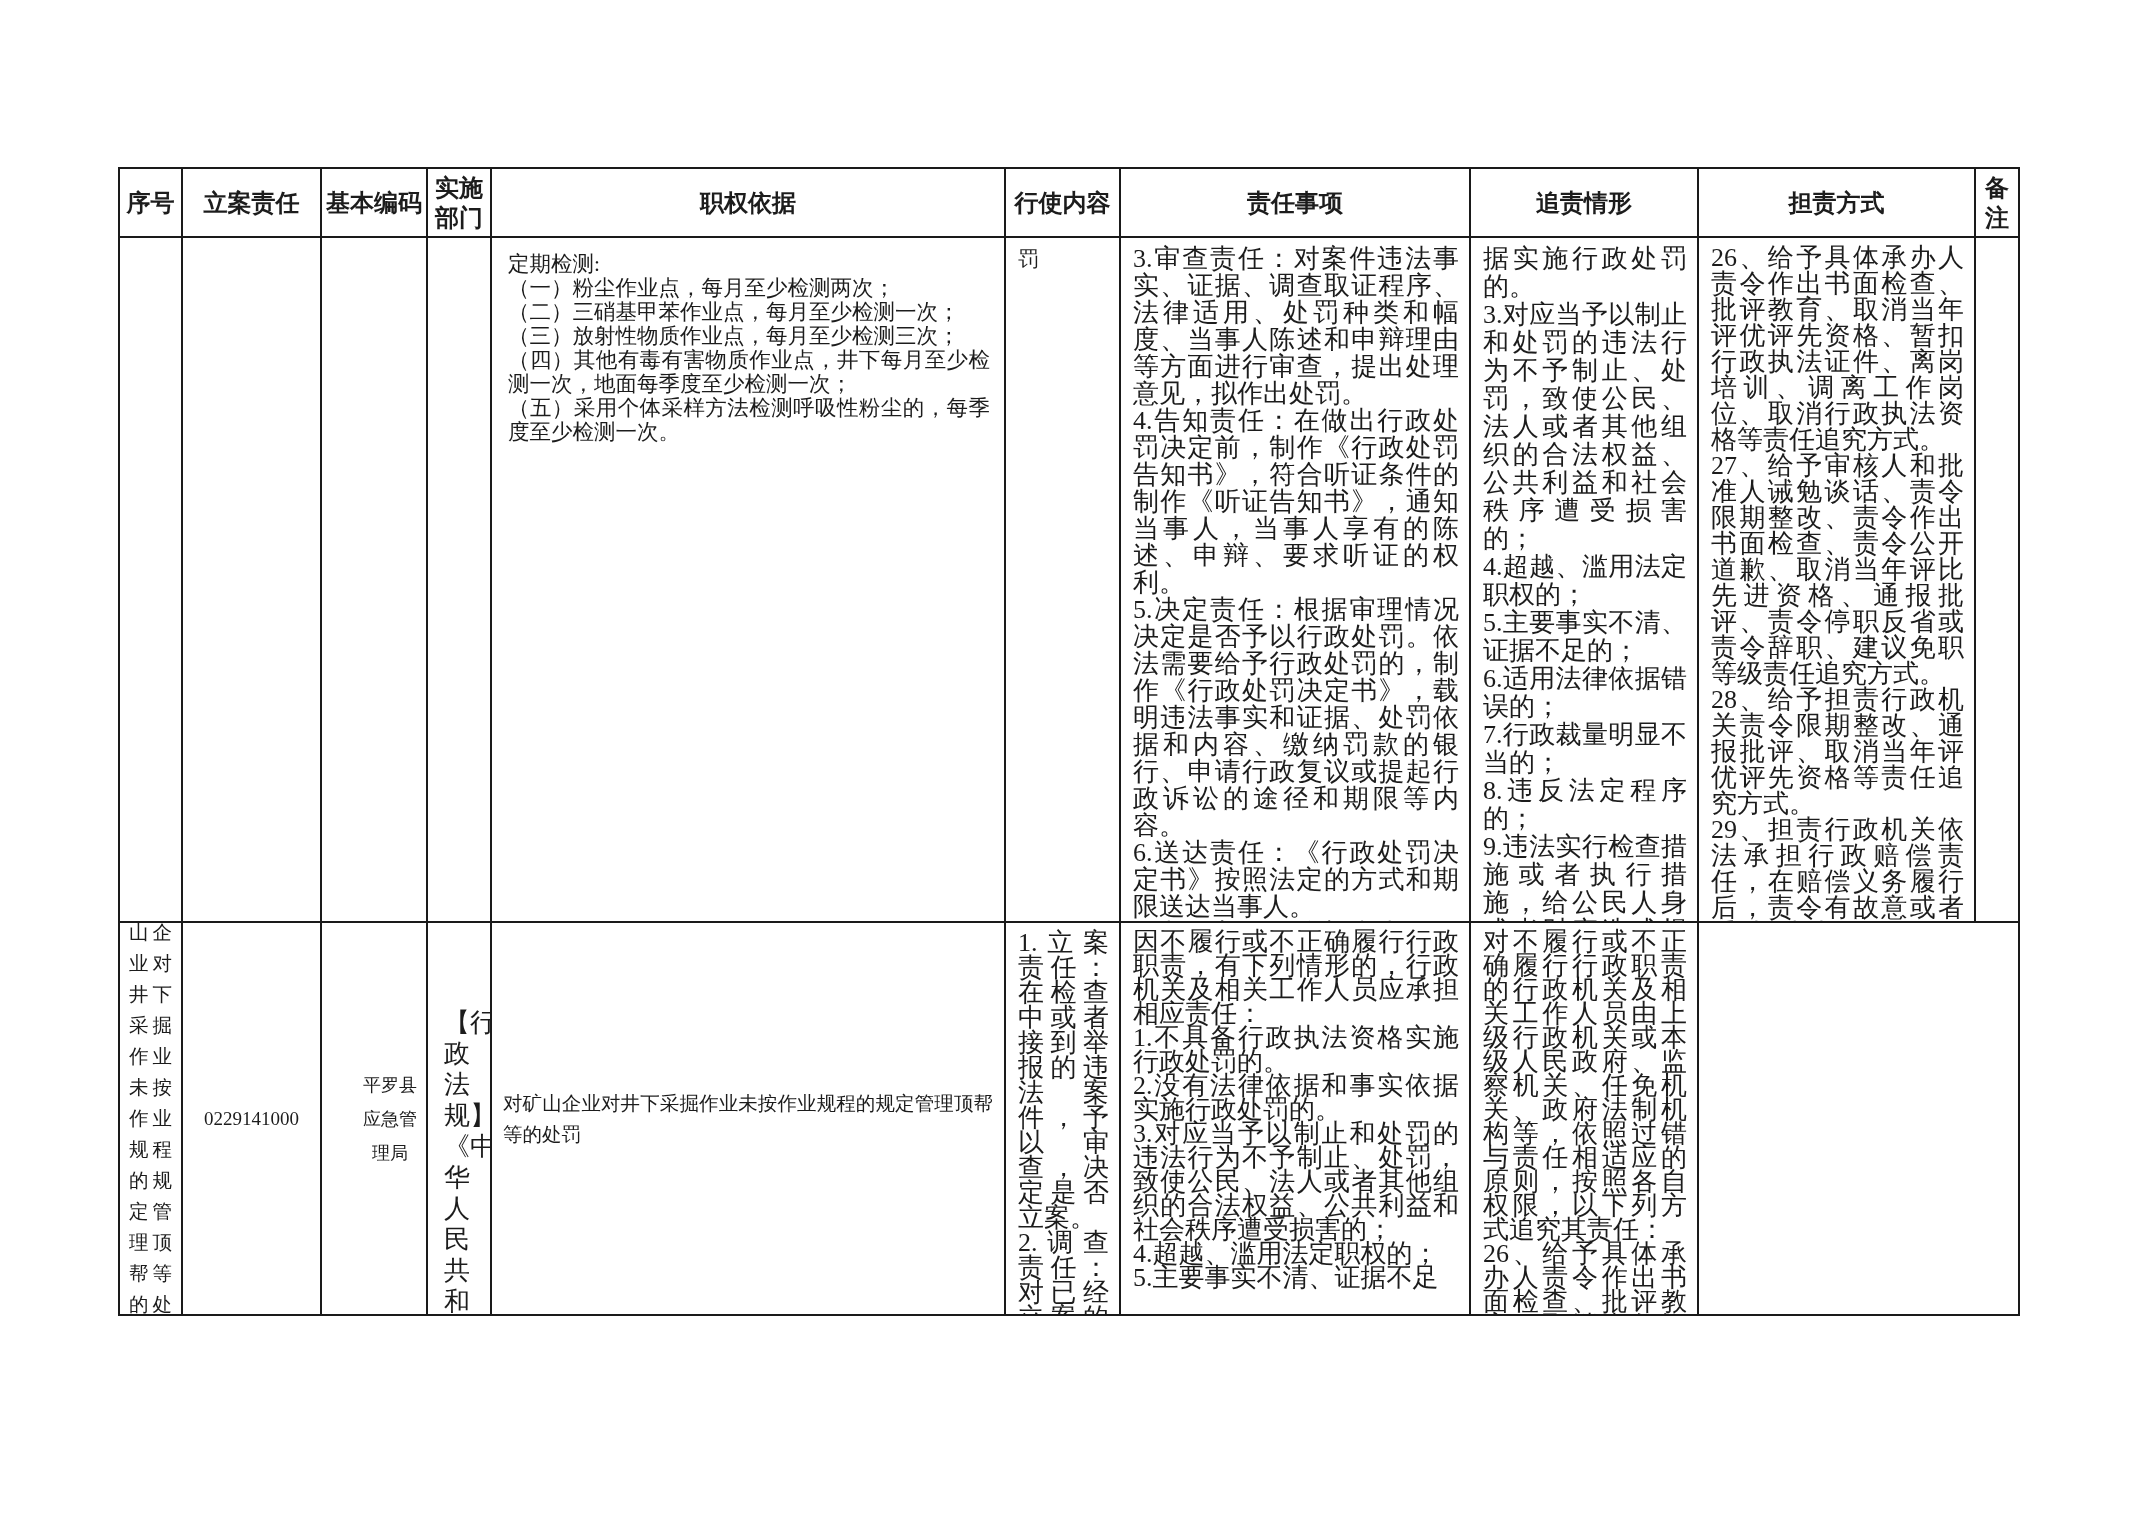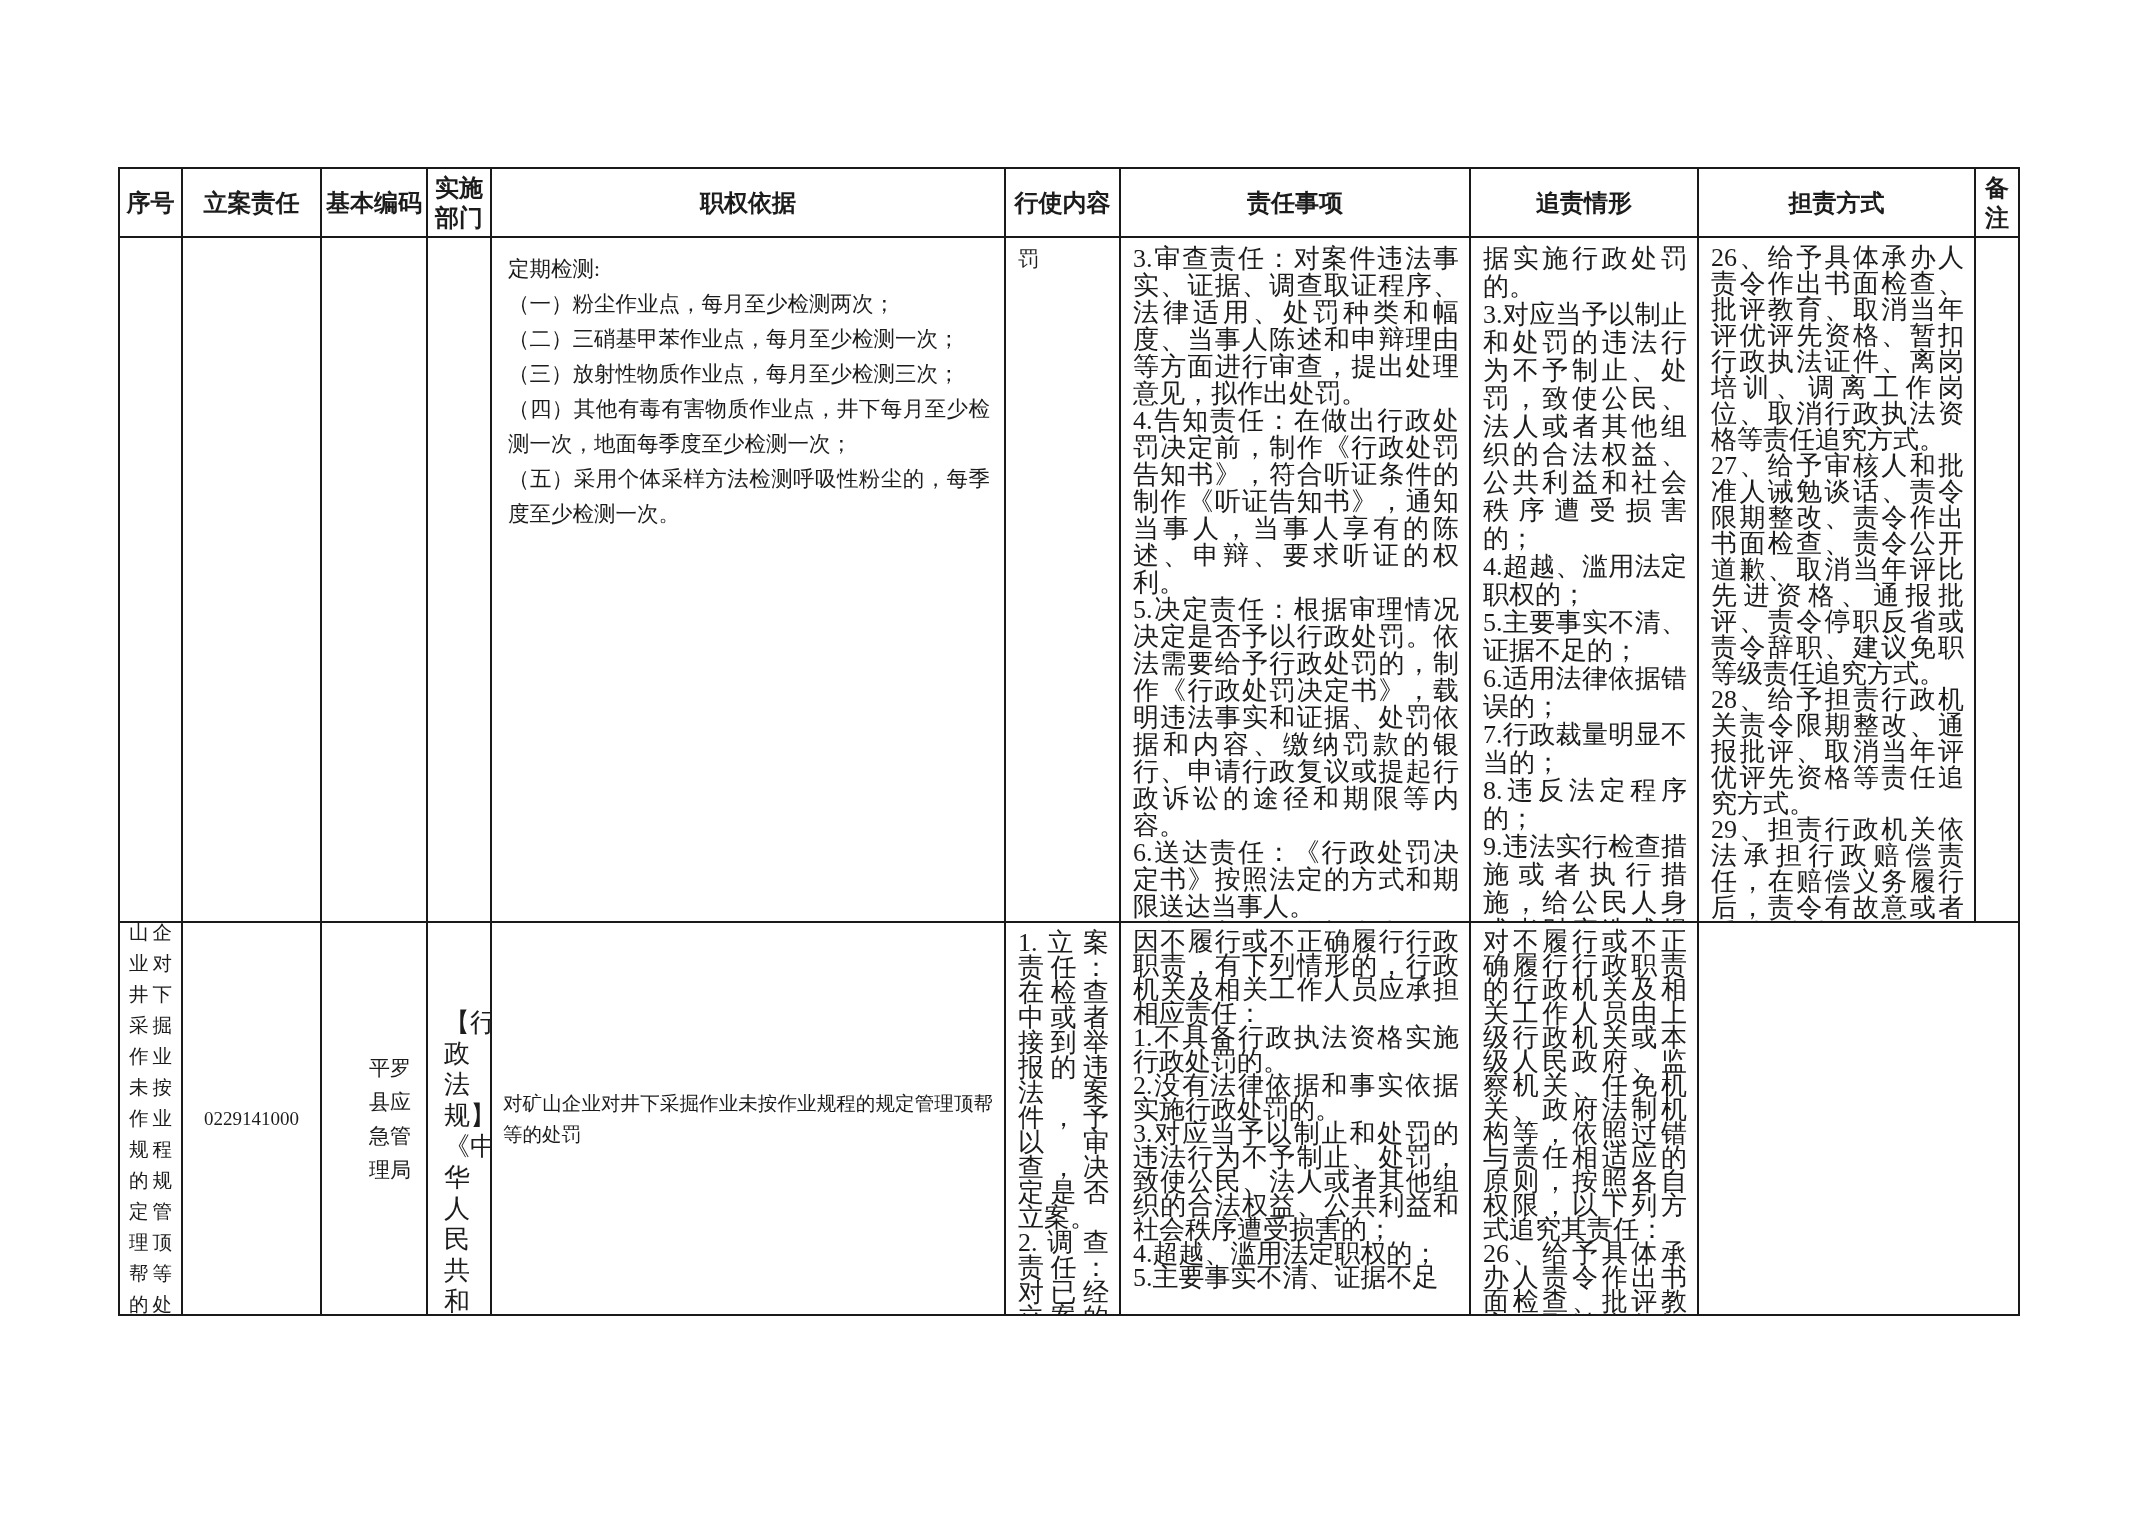--- a/index.html
+++ b/index.html
@@ -34,28 +34,28 @@
     font-weight:bold;font-size:24px;line-height:30px;
     text-align:center;padding:0 2px;
   }
   .txt{white-space:pre-line;text-align:justify;}
   .dense{font-size:26px;padding:7px 10px 0 12px;}
   .lh27{line-height:27px;}
   .lh28{line-height:28px;}
   .lh26{line-height:26px;}
   .lh25{line-height:25px;}
   .lh24{line-height:24px;}
-  .c-basis1{font-size:21.5px;line-height:35px;padding:14px 14px 0 16px;}
+  .c-basis1{font-size:21.5px;line-height:24px;padding:14px 14px 0 16px;}
   .c-basis2{font-size:26px;line-height:31px;padding:84px 12px 0 16px;}
   .c-exercise1{font-size:21px;line-height:27px;padding:8px 8px 0 12px;white-space:pre-line;}
   .c-exercise2{display:flex;align-items:center;font-size:19.5px;line-height:31px;padding:0 11px;text-align:justify;}
   .c-name2{display:flex;align-items:center;font-size:19.5px;line-height:31px;padding:0 9px;text-align:justify;}
   .c-serial2{display:flex;align-items:center;justify-content:center;font-size:21px;letter-spacing:0.55em;text-indent:0.55em;}
   .c-code2{display:flex;align-items:center;justify-content:center;font-size:19px;letter-spacing:0;}
-  .c-dept2{display:flex;align-items:center;justify-content:center;font-size:21px;line-height:34px;text-align:center;padding:0 6px;margin-left:32px;}
+  .c-dept2{display:flex;align-items:center;justify-content:center;font-size:18px;line-height:34px;text-align:center;padding:0 6px;margin-left:32px;}
 </style>
 </head>
 <body>
 
 <div class="page">
   <div class="tbl">
 
     <div class="cell hd">序号</div>
     <div class="cell hd">立案责任</div>
     <div class="cell hd">基本编码</div>

